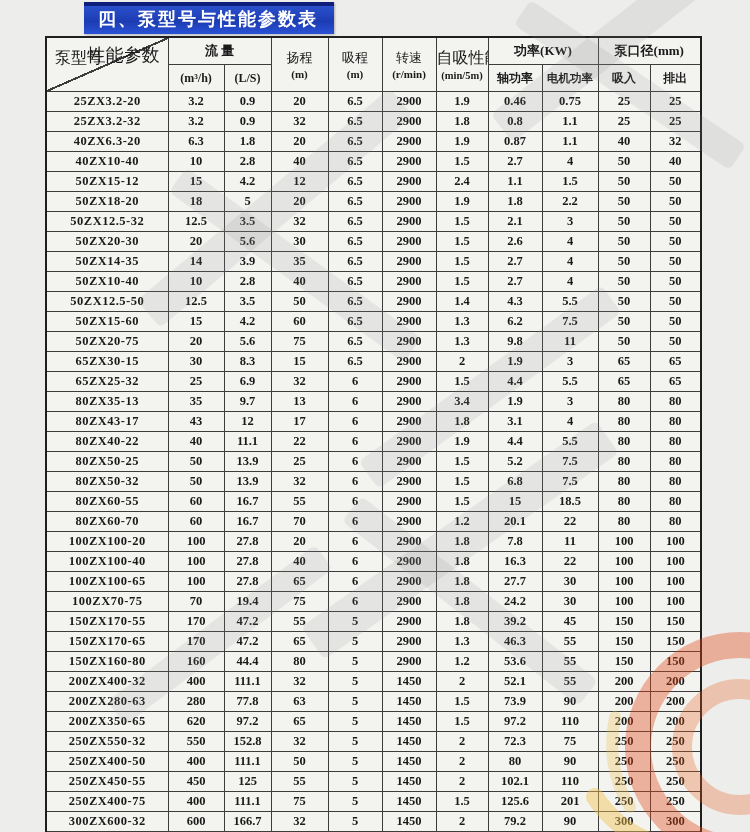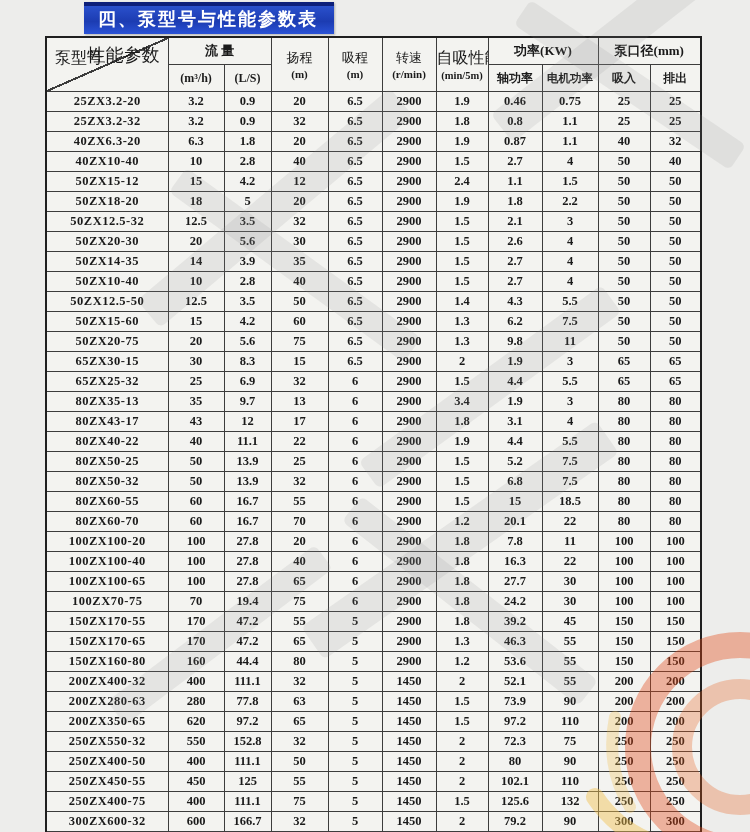--- a/index.html
+++ b/index.html
@@ -567,21 +567,21 @@
     </tr>
         <tr>
       <td class="c-model">250ZX400-75</td>
       <td>400</td>
       <td>111.1</td>
       <td>75</td>
       <td>5</td>
       <td>1450</td>
       <td>1.5</td>
       <td>125.6</td>
-      <td>132</td>
+      <td>201</td>
       <td>250</td>
       <td>250</td>
     </tr>
         <tr>
       <td class="c-model">300ZX600-32</td>
       <td>600</td>
       <td>166.7</td>
       <td>32</td>
       <td>5</td>
       <td>1450</td>

